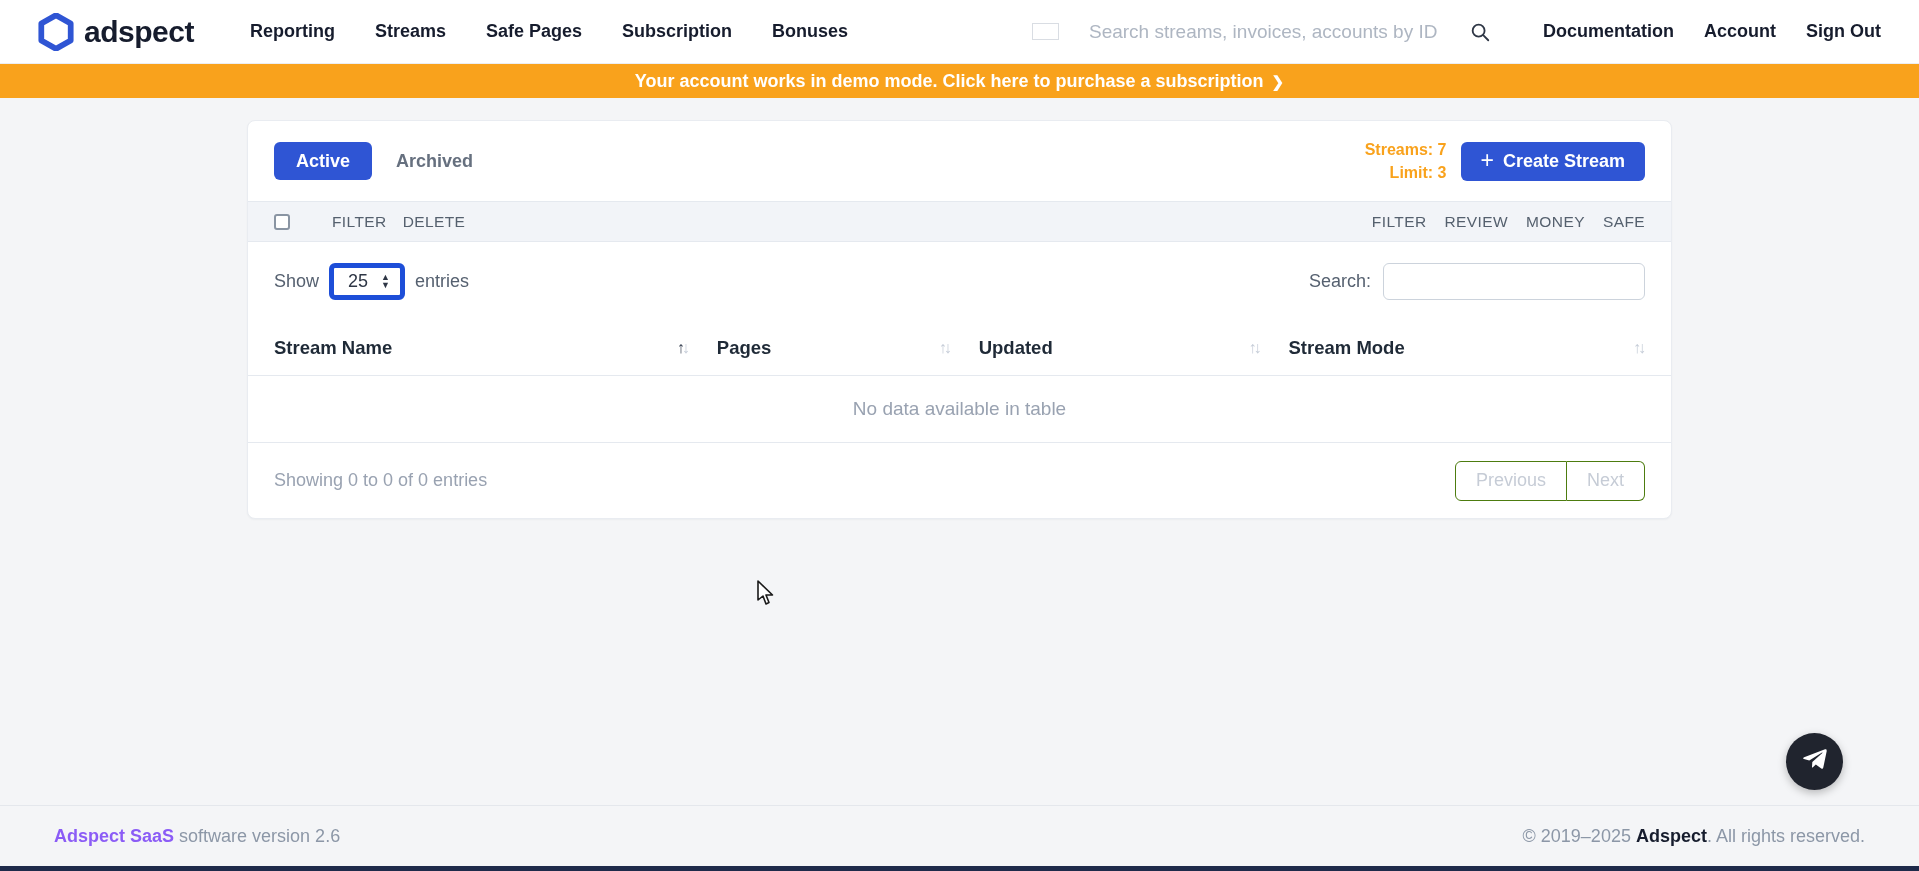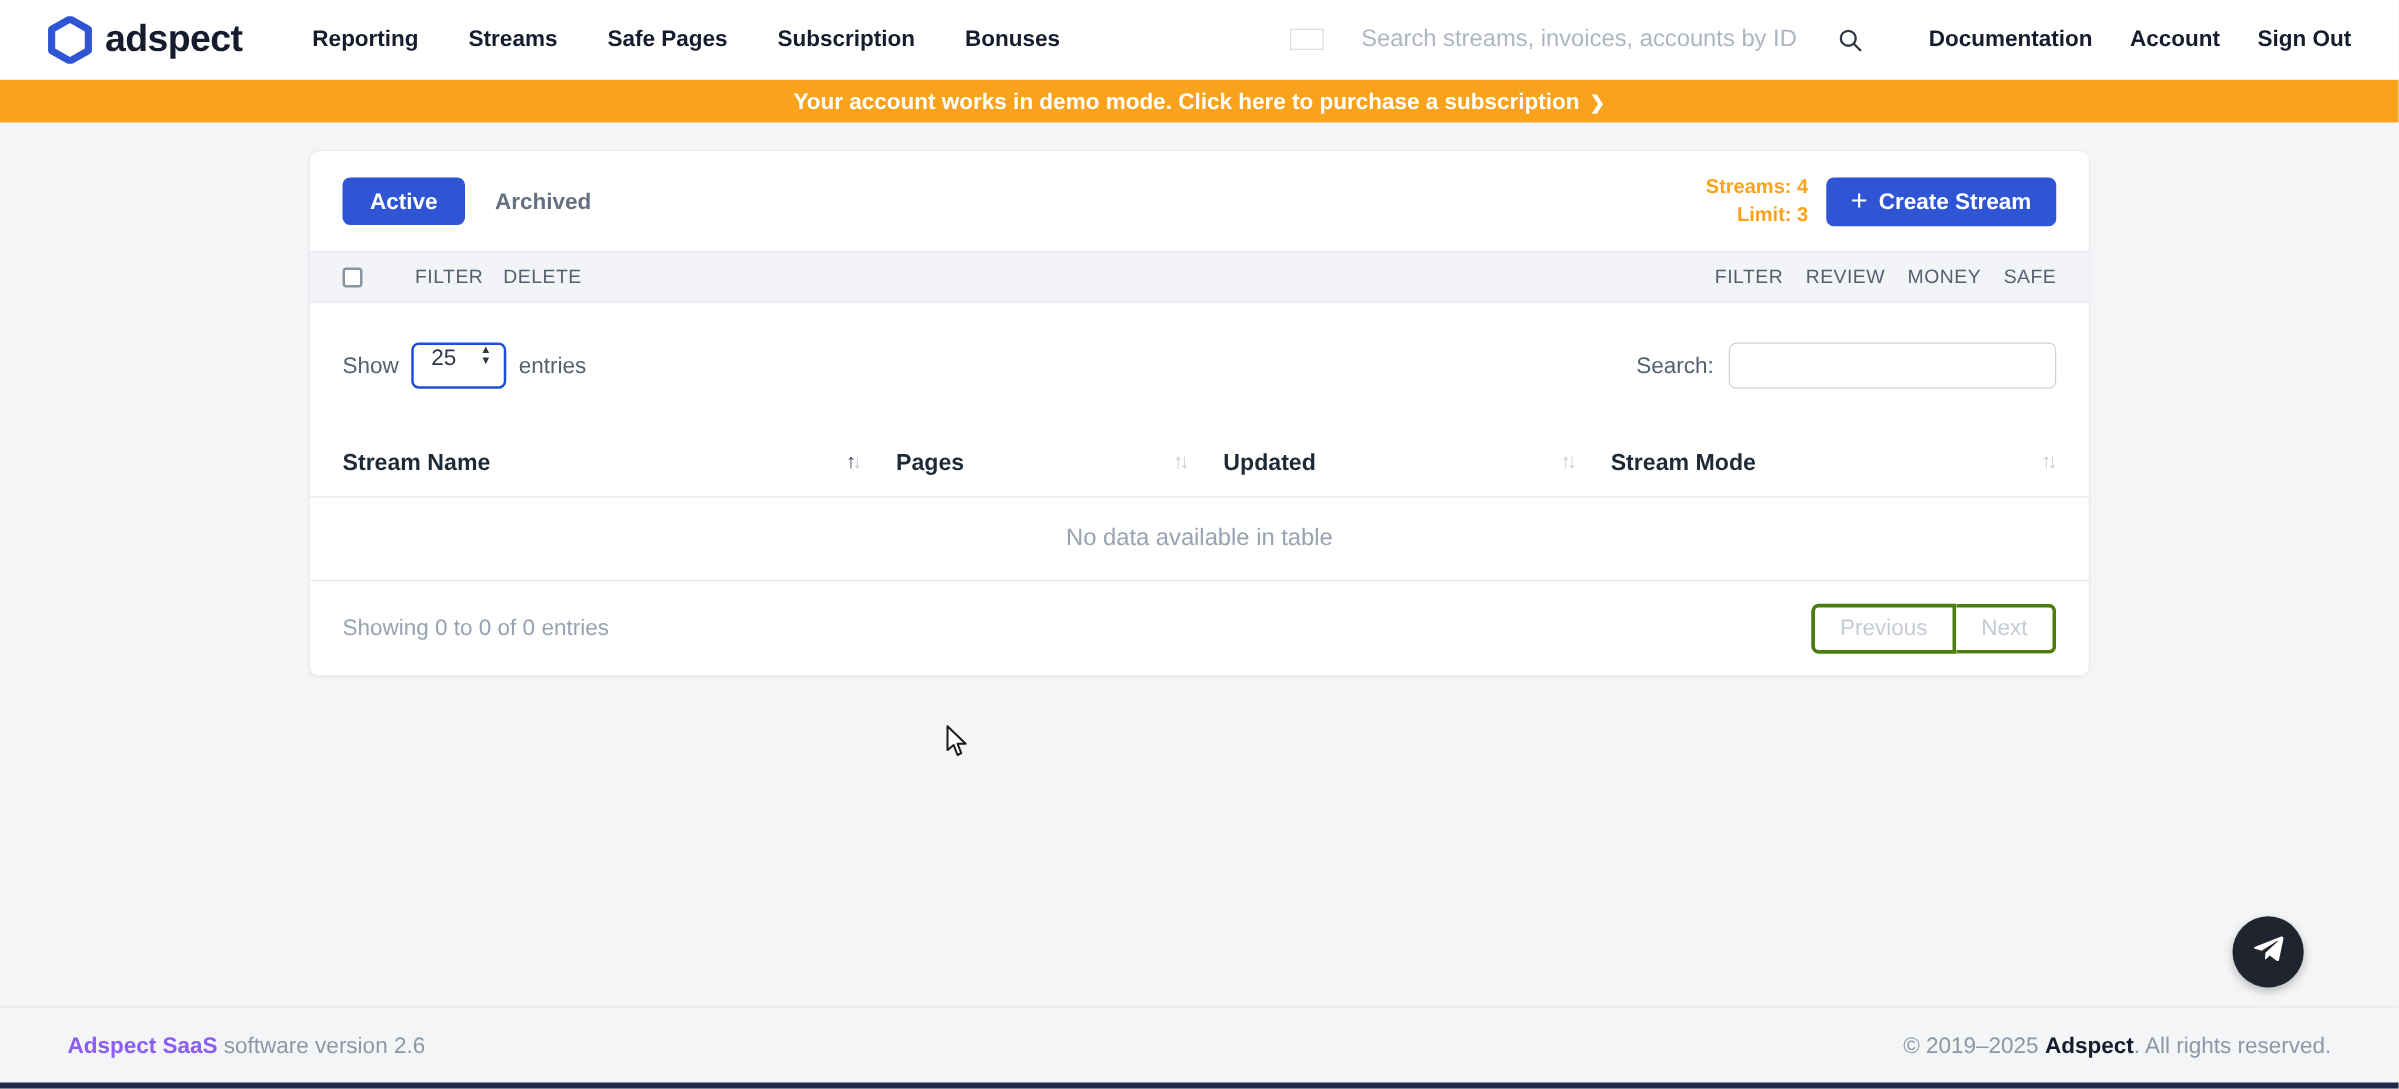--- a/index.html
+++ b/index.html
@@ -42,40 +42,40 @@
   .btn-create .plus{font-size:23px;font-weight:400;margin-top:-2px;}
 
   .toolbar{height:41px;background:var(--toolbar-bg);border-top:1px solid var(--line);border-bottom:1px solid var(--line);display:flex;align-items:center;padding:0 26px;}
   .toolbar .cb{width:16px;height:16px;border:2px solid #8a95a3;border-radius:3px;background:#fff;appearance:none;cursor:pointer;margin-right:26px;}
   .tool-link{font-size:15.5px;font-weight:500;color:#55606e;letter-spacing:.4px;cursor:pointer;background:none;border:none;font-family:"Liberation Sans",sans-serif;}
   .toolbar .left{display:flex;align-items:center;gap:16px;}
   .toolbar .right{margin-left:auto;display:flex;align-items:center;gap:18px;}
 
   .controls{display:flex;align-items:center;padding:18px 26px;}
   .controls .lbl{font-size:18px;color:#566170;}
-  .pagesize{display:flex;align-items:flex-start;justify-content:space-between;width:76px;height:37px;border:2px solid #1d4ed8;border-radius:6px;margin:14px 10px;padding:0 10px 0 14px;cursor:pointer;background:#fff;}
+  .pagesize{display:flex;align-items:center;justify-content:space-between;width:76px;height:37px;border:5px solid #1d4ed8;border-radius:6px;margin:3px 10px;padding:0 10px 0 14px;cursor:pointer;background:#fff;}
   .pagesize .val{font-size:18px;color:#2e3645;}
   .spinner{display:flex;flex-direction:column;gap:1px;font-size:9px;color:#2e3645;line-height:.8;}
   .searchwrap{margin-left:auto;display:flex;align-items:center;gap:12px;}
   .table-search{width:262px;height:37px;border:1px solid #ccd3dc;border-radius:6px;outline:none;font-size:18px;padding:0 10px;color:#2e3645;}
 
   .thead{display:grid;grid-template-columns:32.3% 19.1% 22.6% 26%;padding:0 26px;height:55px;align-items:center;border-bottom:1px solid var(--line);}
   .th{display:flex;align-items:center;justify-content:space-between;padding-right:30px;cursor:pointer;}
   .th:last-child{padding-right:2px;}
   .th .t{font-size:18.5px;font-weight:700;color:#1f2a37;}
   .sort{font-size:16px;letter-spacing:-3px;white-space:nowrap;}
   .sort .up,.sort .down{color:#c6cdd8;}
   .th.asc .sort .up{color:#3d4656;}
 
   .empty-row{height:67px;display:flex;align-items:center;justify-content:center;border-bottom:1px solid var(--line);font-size:19px;color:#99a2b1;}
 
   .card-bottom{display:flex;align-items:center;padding:0 26px;height:75px;}
   .summary{font-size:18px;color:#99a2b1;}
   .pager{margin-left:auto;display:flex;}
-  .page-btn{background:#fff;border:3px solid #4d7c0f;color:#c6ccd6;font-size:18px;height:40px;padding:0 20px;cursor:default;font-family:"Liberation Sans",sans-serif;}
+  .page-btn{background:#fff;border:1px solid #4d7c0f;color:#c6ccd6;font-size:18px;height:40px;padding:0 20px;cursor:default;font-family:"Liberation Sans",sans-serif;}
   .page-btn.prev{border-radius:6px 0 0 6px;}
   .page-btn.next{border-radius:0 6px 6px 0;border-left:none;}
 
   
   .pagefooter{position:absolute;left:0;right:0;bottom:5px;height:61px;display:flex;align-items:center;padding:0 54px;border-top:1px solid #e4e7ec;font-size:18px;color:var(--muted);}
   .pagefooter .bold-gray{font-weight:700;color:#8b5cf6;}
   .pagefooter .right{margin-left:auto;}
   .pagefooter .bold-dark{font-weight:700;color:var(--ink);}
   .bottom-strip{position:absolute;left:0;right:0;bottom:0;height:5px;background:#1e2a4a;}
 
@@ -124,21 +124,21 @@
   <span class="chev">❯</span>
 </div>
 
 <main>
   <section class="card">
 
     <div class="card-top">
       <button class="btn btn-active">Active</button>
       <button class="tab-archived">Archived</button>
       <div class="quota">
-        <div>Streams: 4</div>
+        <div>Streams: 7</div>
         <div>Limit: 3</div>
       </div>
       <button class="btn btn-create">
         <span class="plus">+</span>
         <span>Create Stream</span>
       </button>
     </div>
 
     <div class="toolbar">
       <div class="left">

